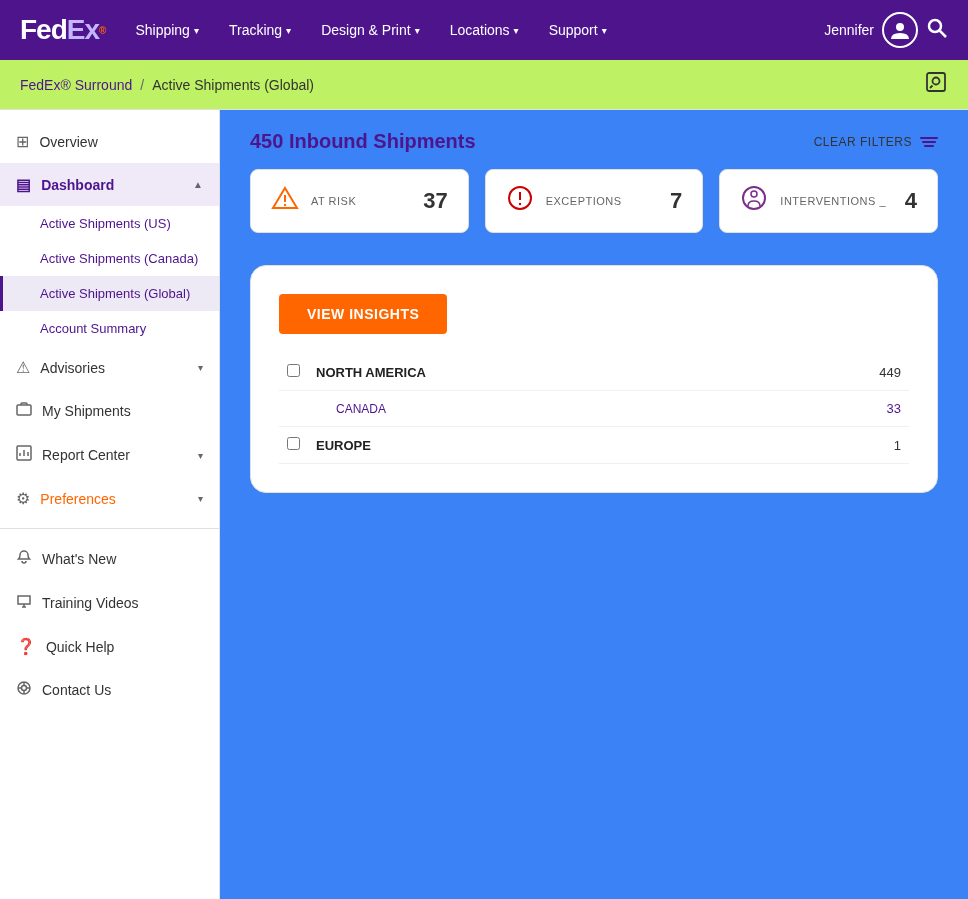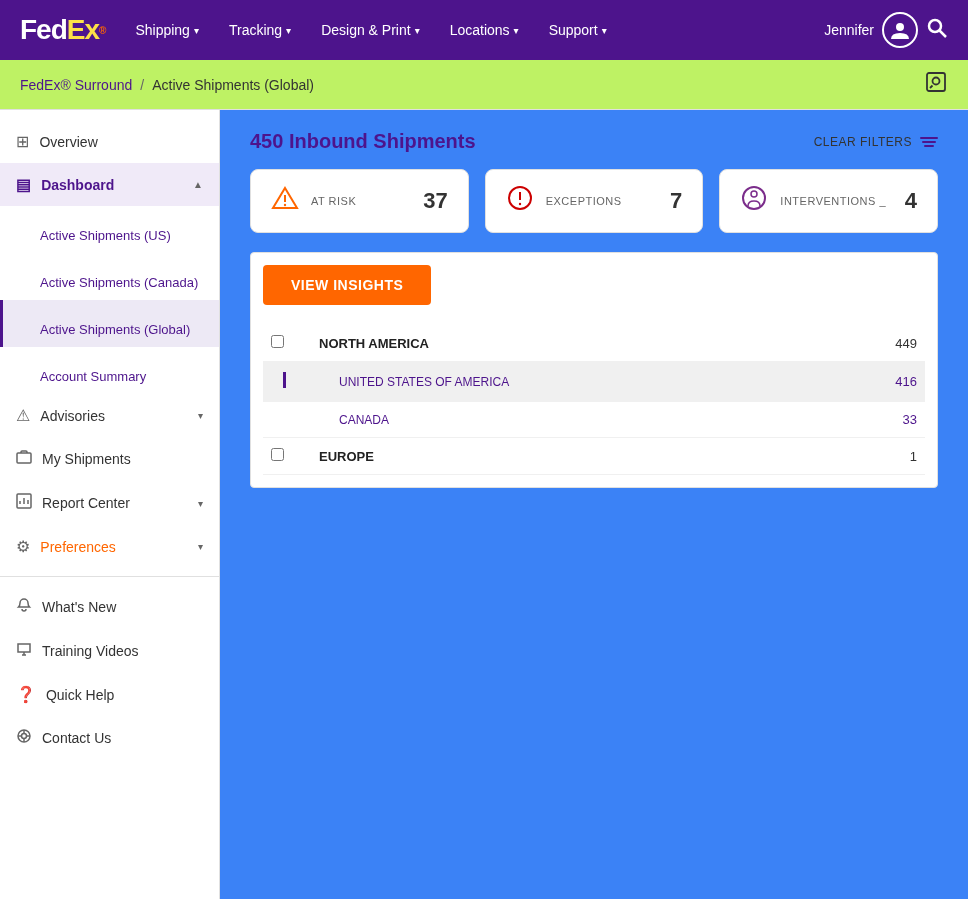--- a/index.html
+++ b/index.html
@@ -16,21 +16,21 @@
     }
     .fedex-logo {
       display: flex;
       align-items: center;
       gap: 0;
       font-size: 28px;
       font-weight: 900;
       letter-spacing: -1px;
     }
     .fedex-logo .fed { color: #fff; }
-    .fedex-logo .ex { color: #fde047; }
+    .fedex-logo .ex { color: #c4b5fd; }
     .fedex-logo .dot { color: #ff6600; font-size: 10px; vertical-align: super; }
     .nav-item {
       color: #fff;
       font-size: 14px;
       cursor: pointer;
       display: flex;
       align-items: center;
       gap: 4px;
       white-space: nowrap;
     }
@@ -110,21 +110,21 @@
     }
     .sidebar-item.active { color: #4d148c; font-weight: bold; background: #f0eaf8; }
     .sidebar-item .icon { font-size: 16px; color: #666; }
     .sidebar-item.active .icon { color: #4d148c; }
     .sidebar-item .arrow { margin-left: auto; font-size: 10px; color: #666; }
     .sidebar-divider { height: 1px; background: #e0e0e0; margin: 8px 0; }
 
     
     .sidebar-sub { padding-left: 0; }
     .sidebar-sub-item {
-      padding: 22px 16px 10px 40px;
+      padding: 10px 16px 10px 40px;
       cursor: pointer;
       font-size: 13px;
       color: #4d148c;
     }
     .sidebar-sub-item.active-sub {
       color: #4d148c;
       background: #ede9f5;
       border-left: 3px solid #4d148c;
       padding-left: 37px;
     }
@@ -170,21 +170,21 @@
       border-radius: 1px;
     }
     .filter-icon span:nth-child(1) { width: 18px; }
     .filter-icon span:nth-child(2) { width: 14px; margin-left: 2px; }
     .filter-icon span:nth-child(3) { width: 10px; margin-left: 4px; }
 
     
     .status-cards {
       display: flex;
       gap: 16px;
-      margin-bottom: 19px;
+      margin-bottom: 32px;
     }
     .status-card {
       background: #fff;
       border: 1px solid #e0e0e0;
       border-radius: 8px;
       padding: 14px 20px;
       display: flex;
       align-items: center;
       gap: 12px;
       flex: 1;
@@ -204,22 +204,22 @@
       font-size: 22px;
       font-weight: bold;
       color: #333;
       margin-left: auto;
     }
 
     
     .content-box {
       background: #fff;
       border: 1px solid #e0e0e0;
-      border-radius: 4px;
-      padding: 12px;
+      border-radius: 16px;
+      padding: 28px;
     }
 
     
     .btn-insights {
       background: #ff6600;
       color: #fff;
       border: none;
       padding: 12px 28px;
       font-size: 14px;
       font-weight: bold;
@@ -453,29 +453,20 @@
           <tr>
             <td class="row-check">
               <input type="checkbox" style="">
             </td>
             <td>
               <span class="region-name">NORTH AMERICA</span>
             </td>
             <td class="row-count plain">449</td>
           </tr>
 
-          <tr class="selected-row">
-            <td>
-              <span style="display:inline-block;width:20px;height:16px;border-left:3px solid #4d148c;margin-left:12px;"></span>
-            </td>
-            <td>
-              <span class="sub-region">UNITED STATES OF AMERICA</span>
-            </td>
-            <td class="row-count link">416</td>
-          </tr>
 
           <tr>
             <td></td>
             <td>
               <span class="sub-region">CANADA</span>
             </td>
             <td class="row-count link">33</td>
           </tr>
 
           <tr>

